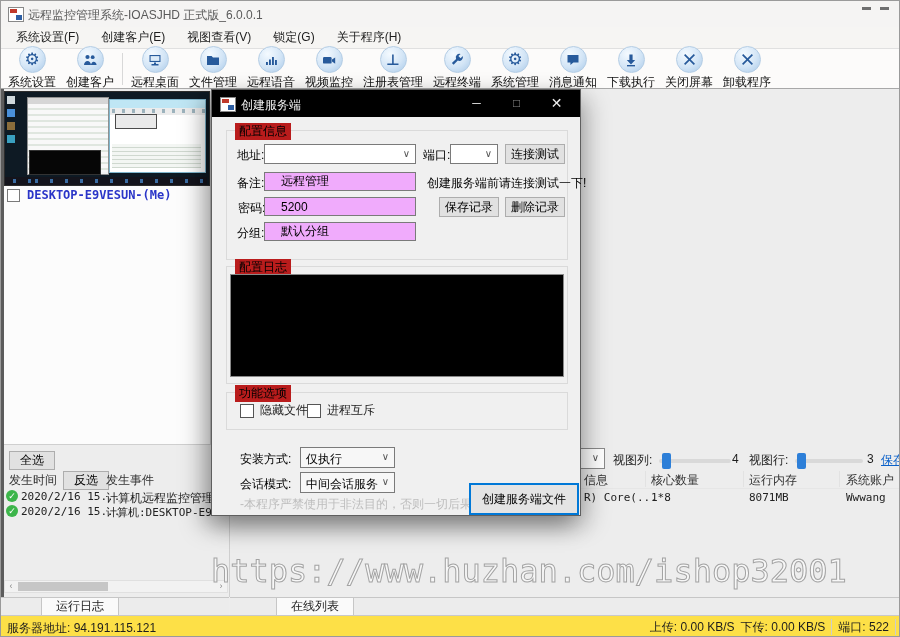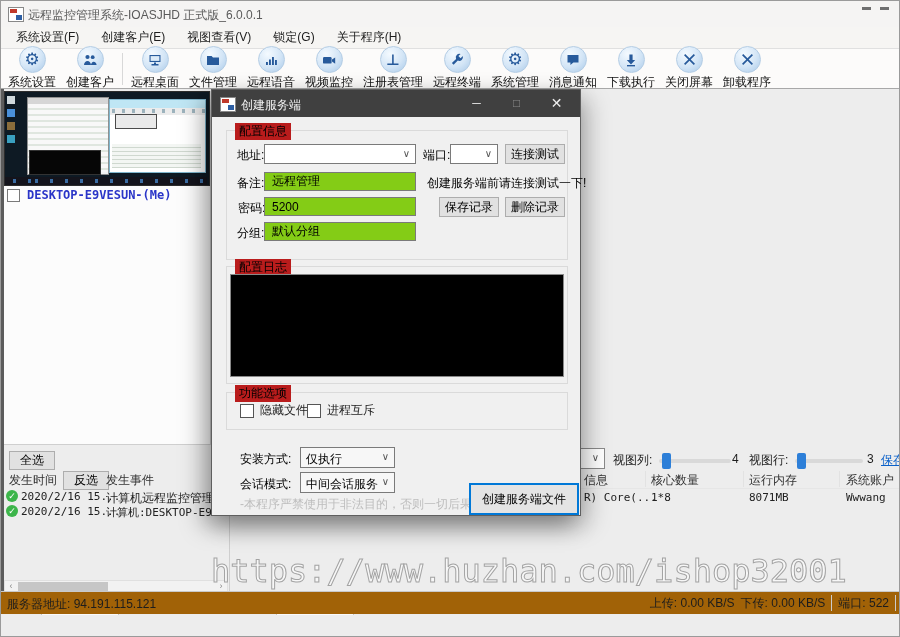--- a/index.html
+++ b/index.html
@@ -75,34 +75,34 @@
   .slider-track{height:4px;background:#d9d9d9;border-radius:2px;top:458px;cursor:pointer;}
   .slider-thumb{width:9px;height:16px;background:#2d7fd8;border-radius:2px;top:452px;cursor:pointer;}
   .view-label{top:451px;color:#1d1d1d;}
   .link{color:#0b61c9;text-decoration:underline;cursor:pointer;}
   .col-sep{width:1px;height:16px;background:#e2e2e2;top:470px;}
   .hdr-line{left:580px;top:487px;width:320px;height:1px;background:#e6e6e6;}
 
   
   .tabbar{top:596px;height:18px;background:#ececec;border-top:1px solid #c6c6c6;box-sizing:border-box;}
   .tab{position:absolute;top:0;height:17px;background:#fafafa;border-left:1px solid #c6c6c6;border-right:1px solid #c6c6c6;display:flex;align-items:center;justify-content:center;padding:0 14px;cursor:pointer;color:#222;}
-  .statusbar{left:0;top:590px;width:100%;height:23px;background:#a16207;border-top:1px solid #c9c9c9;box-sizing:border-box;padding-left:34px;}
+  .statusbar{left:0;top:614px;width:100%;height:23px;background:#fde047;border-top:1px solid #c9c9c9;box-sizing:border-box;padding-left:34px;}
   .sb-left{left:6px;top:4px;color:#1d1d1d;}
   .sb-right{position:absolute;right:3px;top:0;height:22px;display:flex;align-items:center;gap:6px;color:#1d1d1d;}
   .sb-sep{width:1px;height:16px;background:#cccccc;}
 
   
   .dialog{left:210px;top:88px;width:370px;height:427px;background:#f0f0f0;border:1px solid #5f5f5f;box-sizing:border-box;z-index:100;box-shadow:-8px 10px 22px rgba(0,0,0,.34),8px 10px 22px rgba(0,0,0,.22);}
-  .dlg-titlebar{left:0;top:0;width:100%;height:27px;background:#404040;color:#fff;}
+  .dlg-titlebar{left:0;top:0;width:100%;height:27px;background:#000000;color:#fff;}
   .dlg-title{left:29px;top:7px;color:#f2f2f2;}
   .dlg-ctl{position:absolute;top:0;width:33px;height:27px;text-align:center;line-height:27px;color:#eee;cursor:pointer;font-size:12px;}
   .groupbox{position:absolute;border:1px solid #dadada;box-sizing:border-box;}
   .gb-label{position:absolute;top:-8px;left:8px;background:#b91c1c;padding:0 4px;color:#000;}
   .fld-label{position:absolute;color:#000;}
-  .txt{position:absolute;background:#84cc16;border:1px solid #7a7a7a;box-sizing:border-box;font:12px "Liberation Sans","DejaVu Sans",sans-serif;padding:1px 7px;color:#000;}
+  .txt{position:absolute;background:#f0abfc;border:1px solid #7a7a7a;box-sizing:border-box;font:12px "Liberation Sans","DejaVu Sans",sans-serif;padding:1px 16px;color:#000;}
   .combo{position:absolute;background:#fff;border:1px solid #7a7a7a;box-sizing:border-box;cursor:pointer;}
   .combo .val{position:absolute;left:5px;top:3px;white-space:nowrap;color:#000;}
   .combo .arr{position:absolute;right:5px;top:3px;color:#555;font-size:10px;}
   .dlg-btn{position:absolute;height:20px;}
   .logbox{position:absolute;background:#000;border:1px solid #898989;box-sizing:border-box;}
   .cb{position:absolute;display:flex;align-items:center;gap:6px;cursor:pointer;}
   .cb i{width:12px;height:12px;background:#fff;border:1px solid #555;display:inline-block;}
   .warn-text{position:absolute;color:#bdbdbd;}
   .create-btn{left:257px;top:393px;width:110px;height:32px;border:2px solid #0078d7;background:#e4e4e4;text-align:center;}
 

